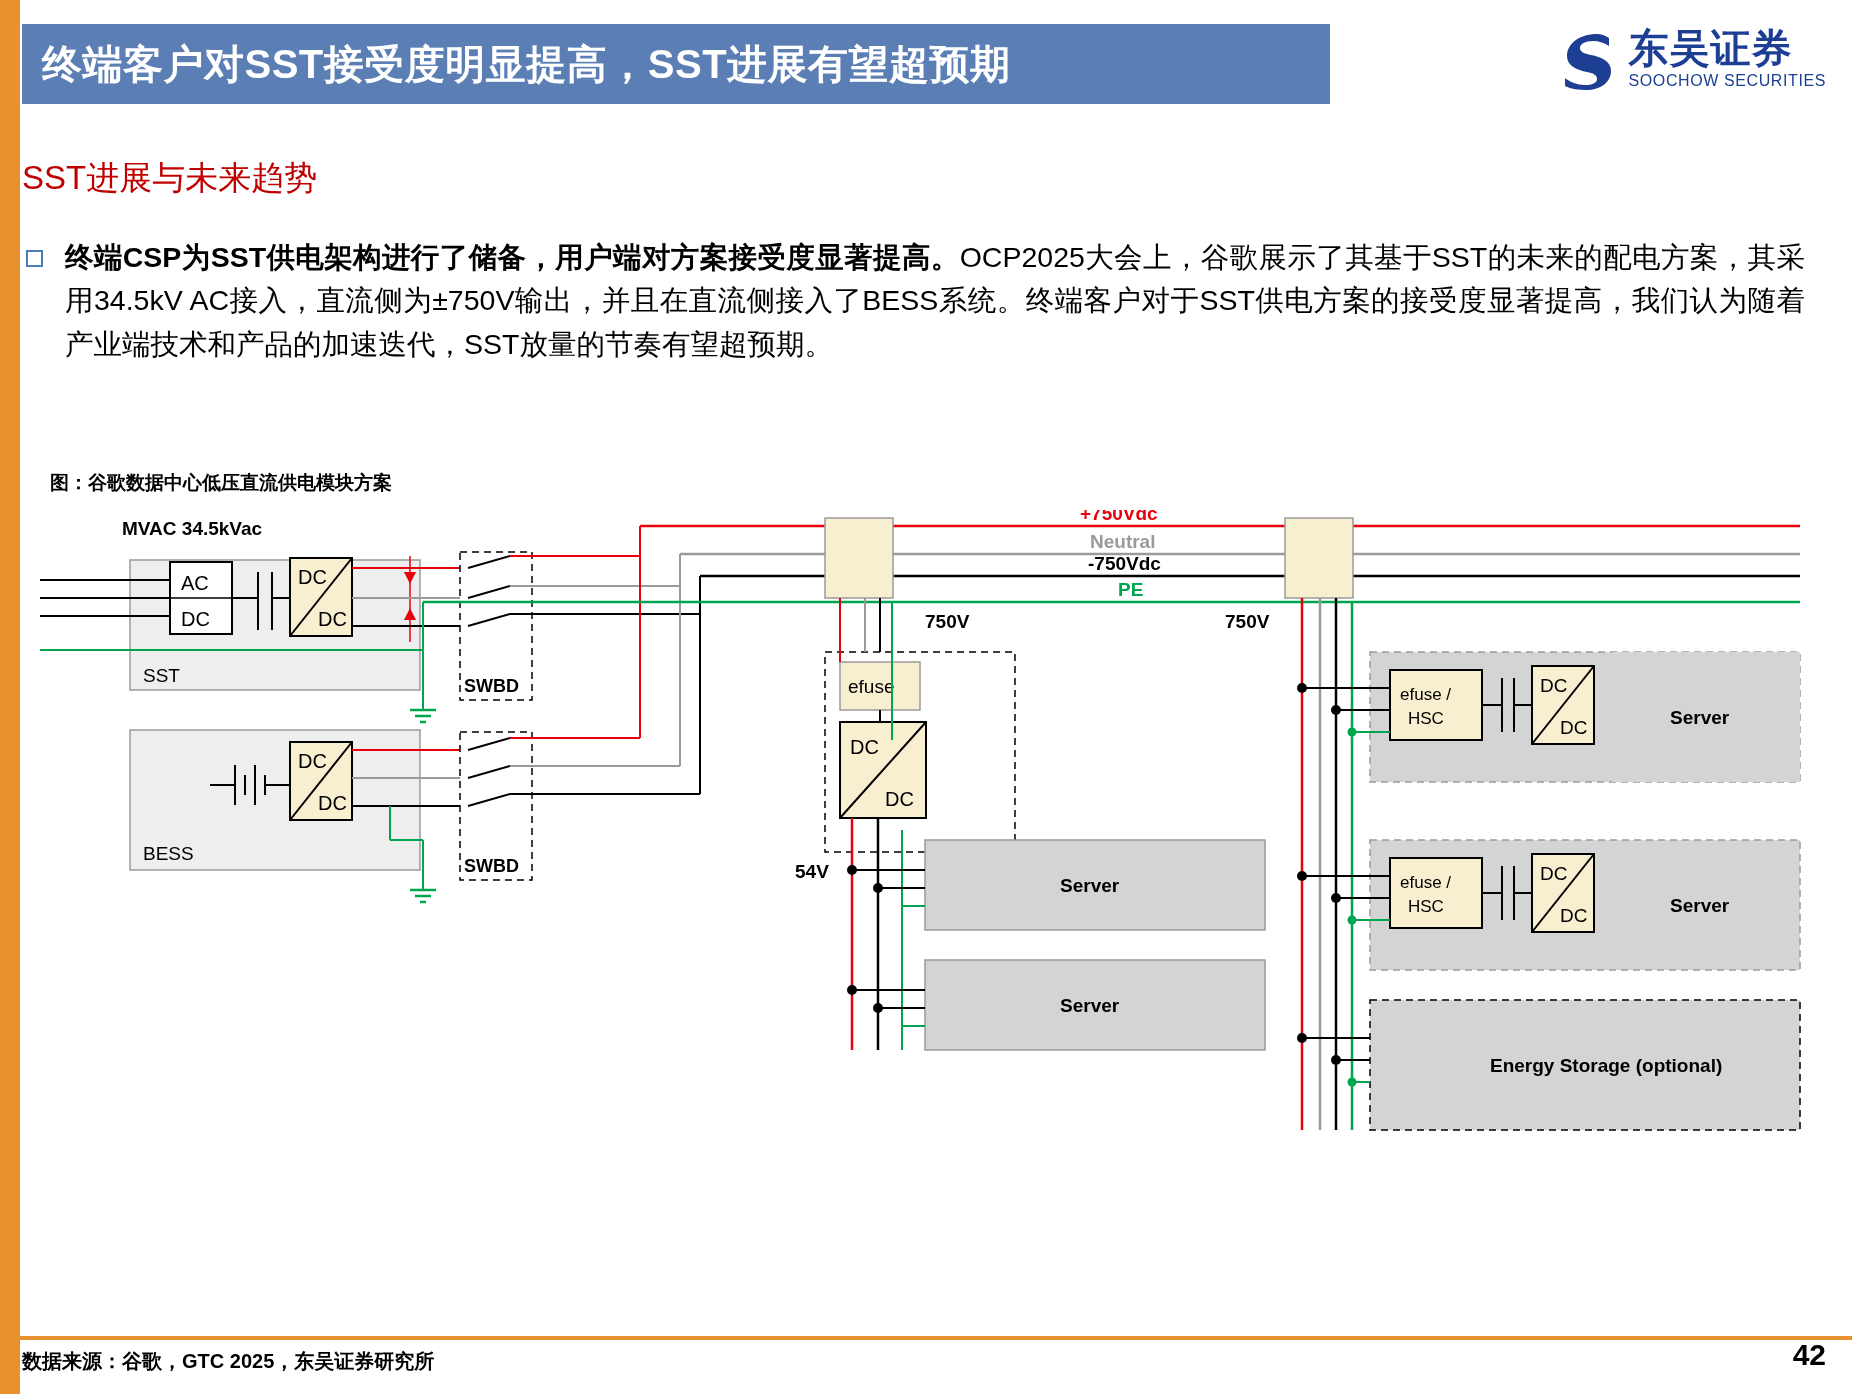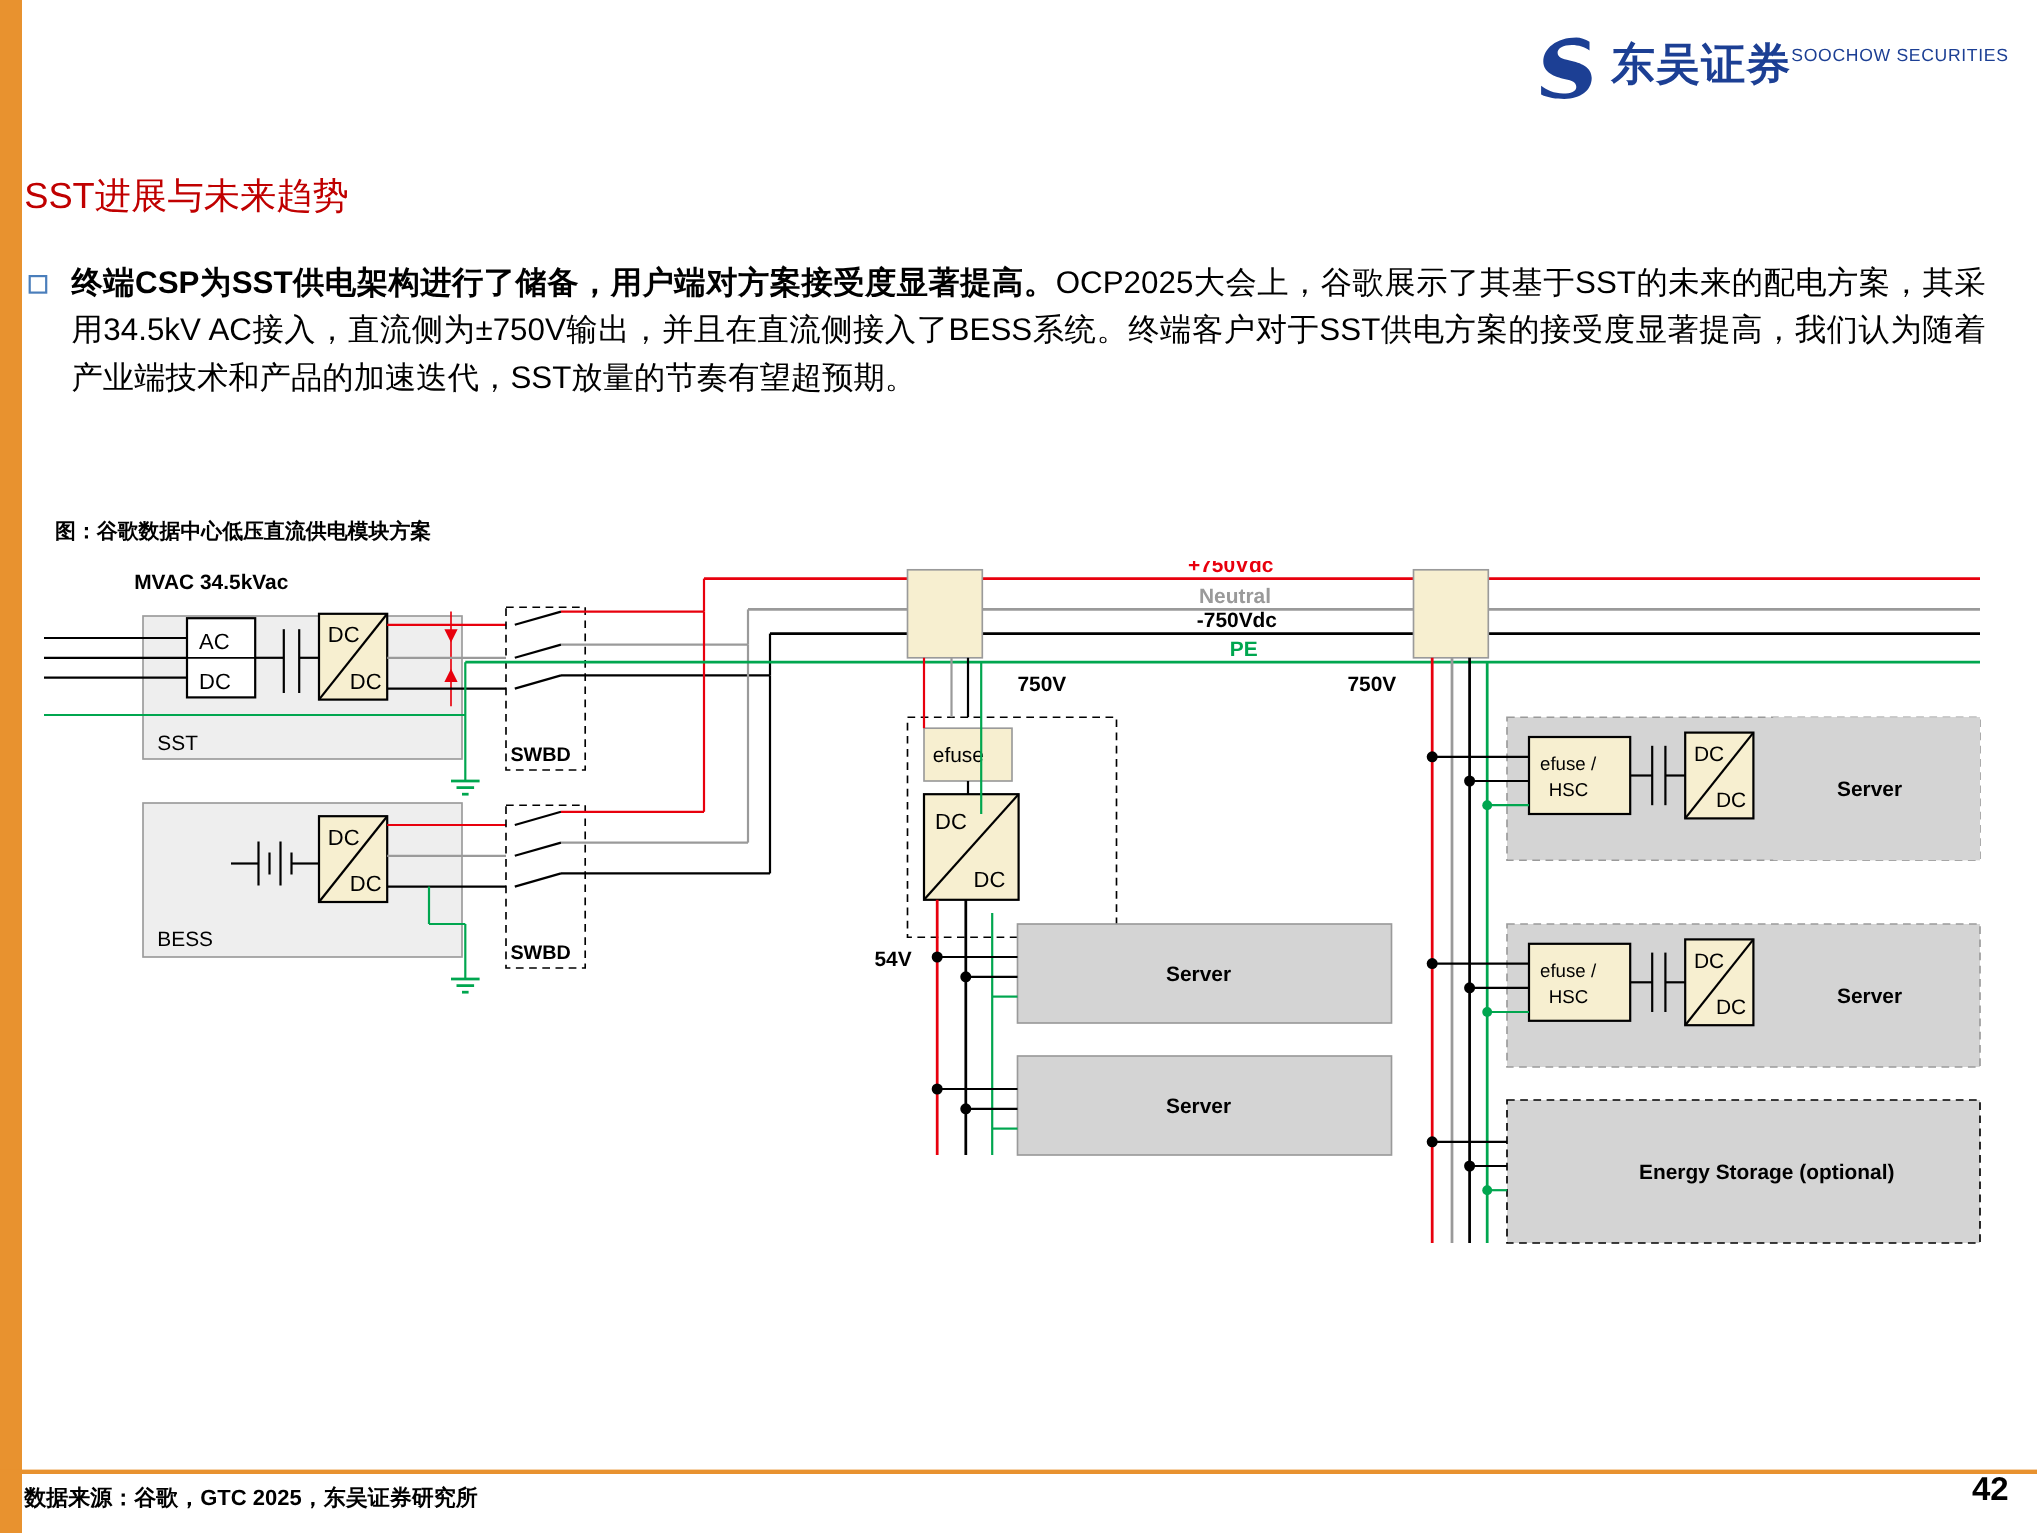--- a/index.html
+++ b/index.html
@@ -34,21 +34,21 @@
     font-weight: bold;
     padding-left: 20px;
     letter-spacing: 0.5px;
     white-space: nowrap;
   }
   .logo-wrap {
     position: absolute; right: 26px; top: 28px;
     display: flex; align-items: center; gap: 14px;
   }
   .logo-mark { width: 62px; height: 62px; }
-  .logo-texts { display: flex; flex-direction: row; justify-content: space-between; }
+  .logo-texts { display: flex; flex-direction: column; justify-content: space-between; }
   .logo-cn {
     color: #1c3f94; font-size: 40px; font-weight: bold; line-height: 1.02;
     letter-spacing: 1px;
   }
   .logo-en {
     color: #1c3f94; font-size: 16px; font-weight: normal; letter-spacing: 0.6px;
     margin-top: 3px;
   }
   
   .section-head {
@@ -97,20 +97,23 @@
     font-size: 30px; font-weight: bold; color: #000000;
   }
 </style>
 </head>
 <body>
 
 <div class="slide">
 
   <div class="left-bar"></div>
 
+  <div class="title-band">
+    <div class="title-text">终端客户对SST接受度明显提高，SST进展有望超预期</div>
+  </div>
 
   <div class="logo-wrap">
     <svg class="logo-mark" viewBox="0 0 62 62">
       <path d="M44 6 C26 6 14 16 14 28 C14 38 24 42 34 44 C40 45 44 47 44 51 C44 55 39 57 32 57 C24 57 17 54 12 50 L12 58 C18 61 26 62 33 62 C48 62 58 54 58 43 C58 33 48 29 38 27 C31 25.5 27 24 27 20 C27 16 32 13 40 13 C46 13 52 15 56 18 L56 10 C52 7.5 48 6 44 6 Z" fill="#1c3f94"></path>
     </svg>
     <div class="logo-texts">
       <div class="logo-cn">东吴证券</div>
       <div class="logo-en">SOOCHOW SECURITIES</div>
     </div>
   </div>

